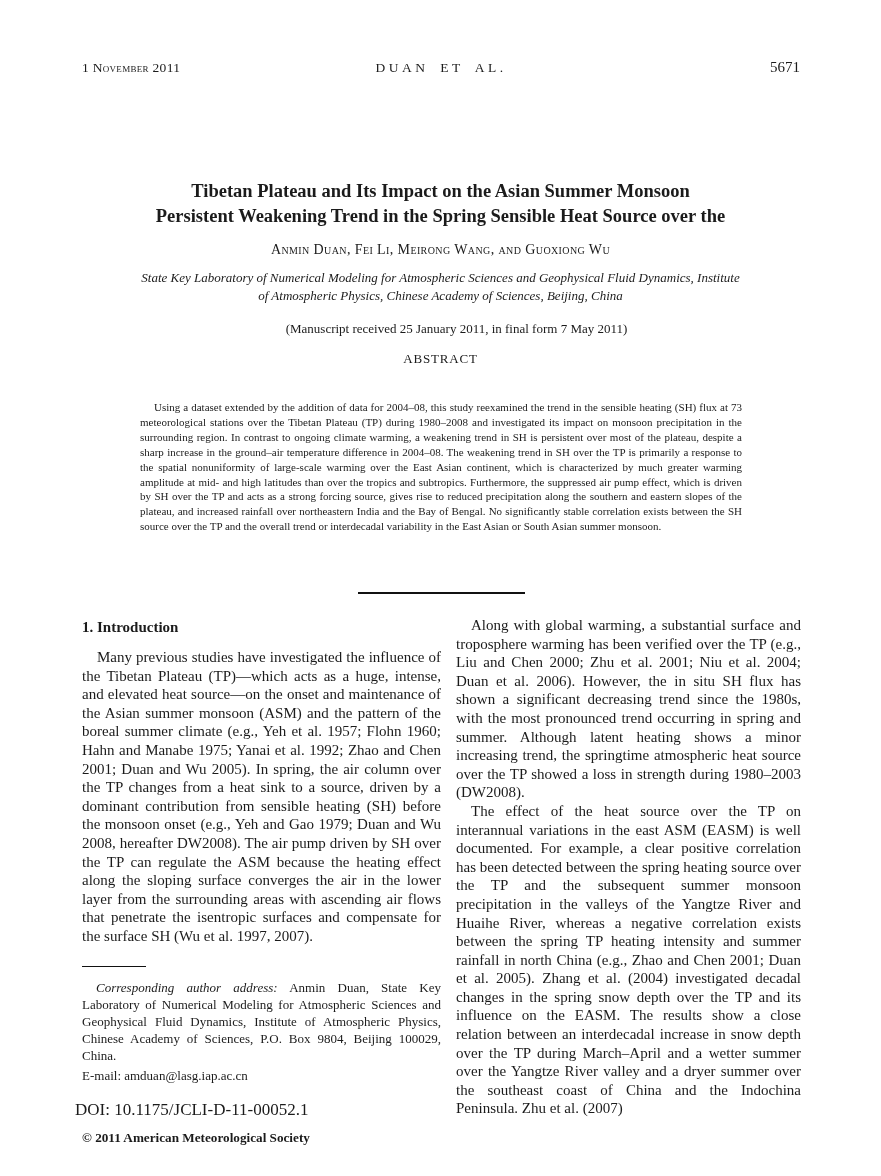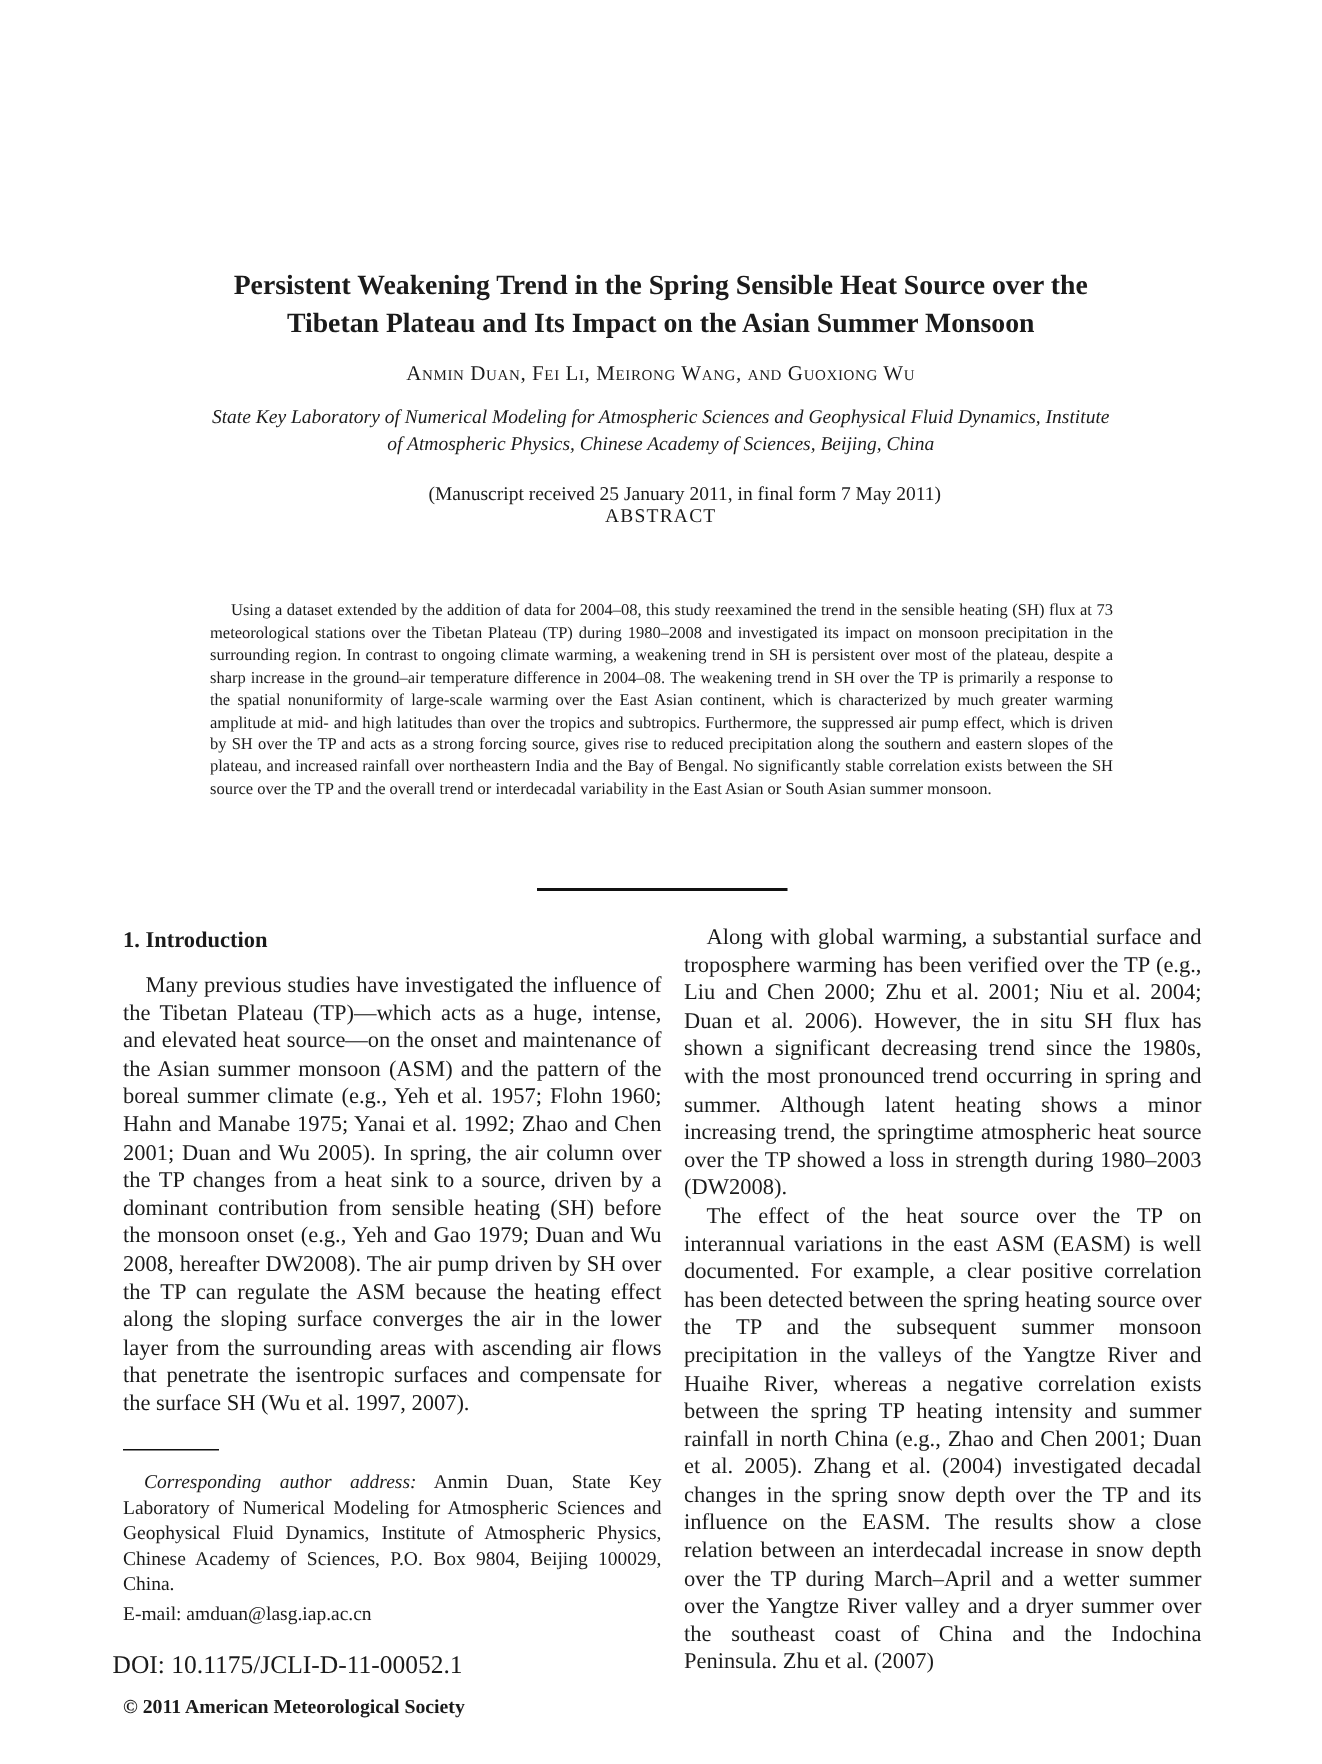--- a/index.html
+++ b/index.html
@@ -34,21 +34,21 @@
     position:absolute;top:269px;left:0;width:881px;
     text-align:center;font-style:italic;font-size:13px;line-height:18px;
   }
   .manuscript{
     position:absolute;top:321px;left:16px;width:881px;
     text-align:center;font-size:13px;
   }
 
   
   .abstract-heading{
-    position:absolute;top:336px;left:0;width:881px;
+    position:absolute;top:351px;left:0;width:881px;
     text-align:center;font-size:13px;letter-spacing:0.8px;
   }
   .abstract-text{
     position:absolute;top:400px;left:140px;width:602px;
     font-size:11px;line-height:14.9px;text-align:justify;text-indent:14px;margin:0;
   }
 
   .divider{
     position:absolute;top:592px;left:358px;width:167px;height:2.4px;background:#111;
   }
@@ -72,24 +72,29 @@
   .fn-email{font-size:13px;line-height:17px;margin:3px 0 0 0;}
 
   .doi{position:absolute;top:1100px;left:75px;font-size:17px;}
   .copyright{position:absolute;top:1130px;left:82px;font-size:13.2px;font-weight:bold;}
 </style>
 </head>
 <body>
 
 <div class="page">
 
+  <div class="running-head">
+    <span class="rh-left">1 November 2011</span>
+    <span class="rh-center">DUAN ET AL.</span>
+    <span class="rh-right">5671</span>
+  </div>
 
   <div class="title">
+    <div>Tibetan Plateau and Its Impact on the Asian Summer Monsoon</div>
     <div>Persistent Weakening Trend in the Spring Sensible Heat Source over the</div>
-    <div>Tibetan Plateau and Its Impact on the Asian Summer Monsoon</div>
   </div>
 
   <div class="authors">Anmin Duan, Fei Li, Meirong Wang, and Guoxiong Wu</div>
 
   <div class="affiliation">
     <div>State Key Laboratory of Numerical Modeling for Atmospheric Sciences and Geophysical Fluid Dynamics, Institute</div>
     <div>of Atmospheric Physics, Chinese Academy of Sciences, Beijing, China</div>
   </div>
 
   <div class="manuscript">(Manuscript received 25 January 2011, in final form 7 May 2011)</div>

